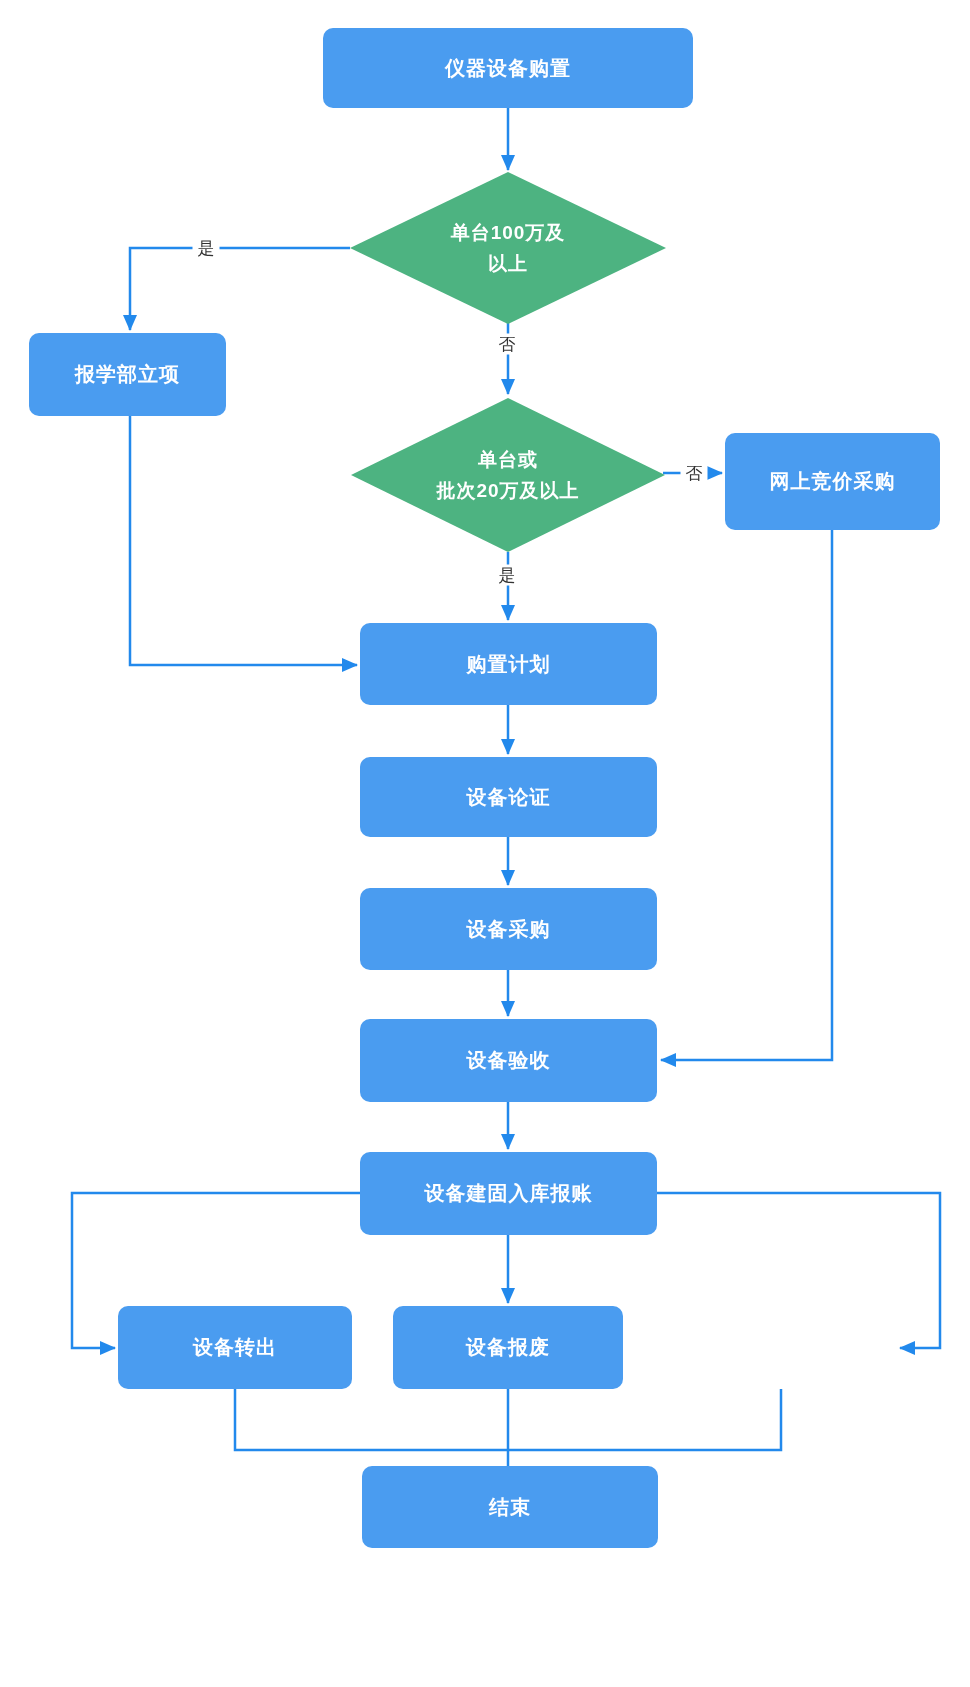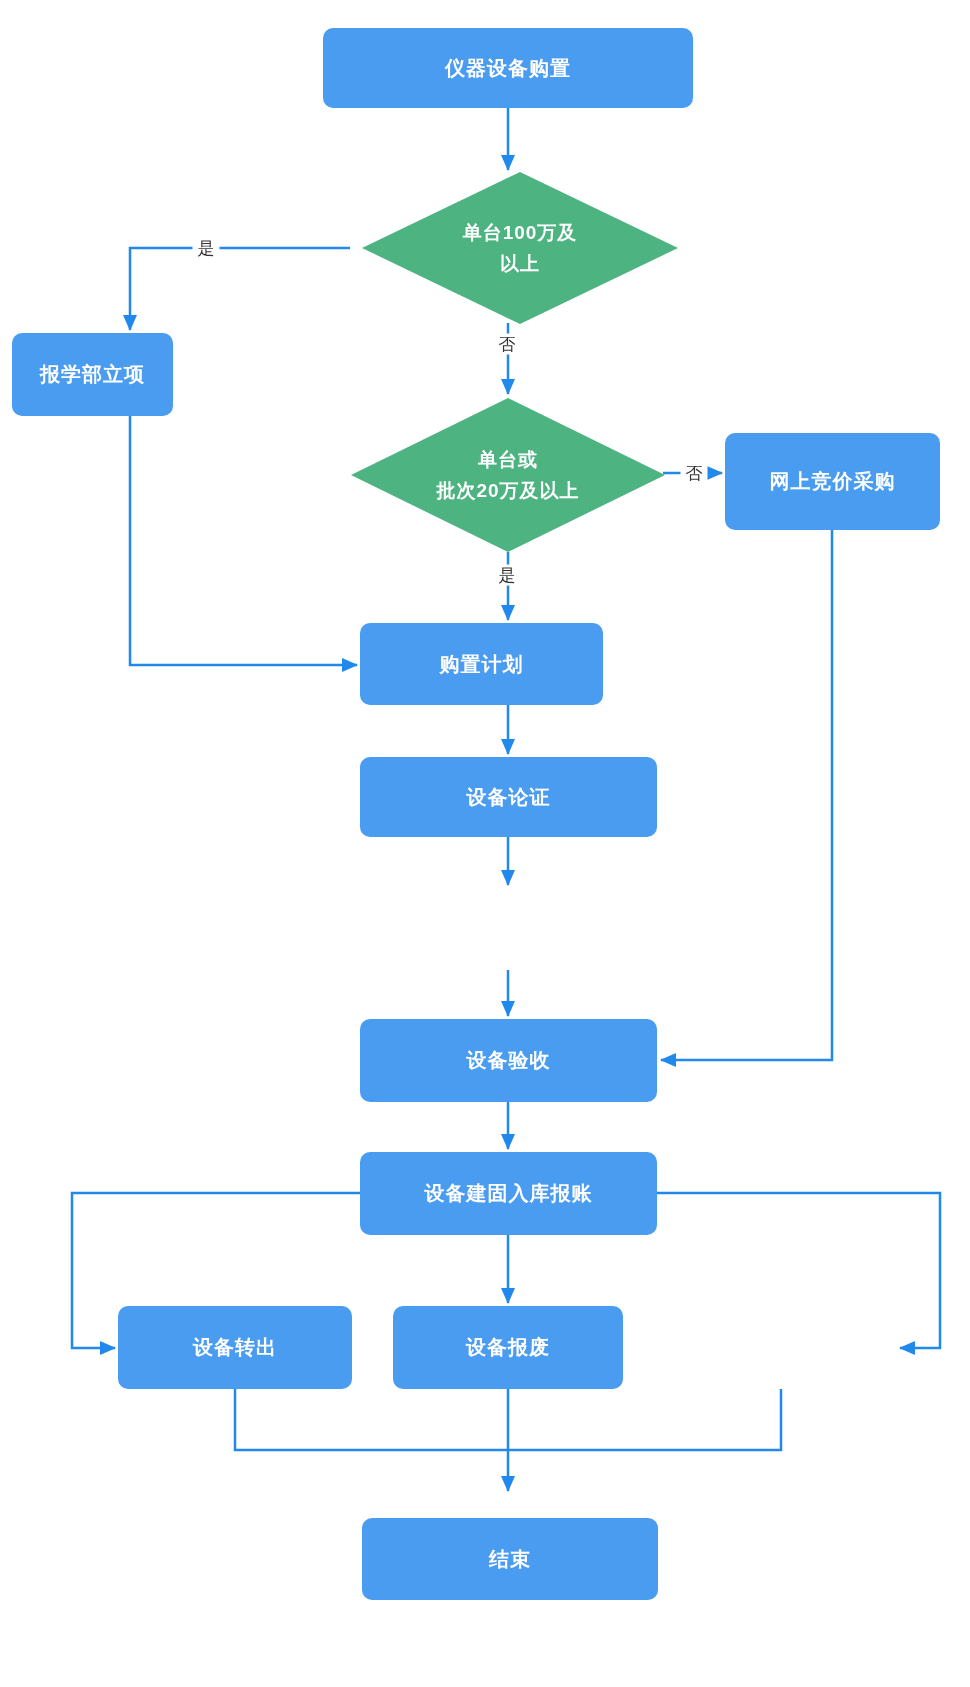--- a/index.html
+++ b/index.html
@@ -59,69 +59,72 @@
     <path class="connector" d="M657,1193 L940,1193 L940,1348 L900,1348" marker-end="url(#arrow)"></path>
     <path class="connector" d="M235,1389 L235,1450 L508,1450"></path>
     <path class="connector" d="M781,1389 L781,1450 L508,1450"></path>
     <path class="connector" d="M508,1389 L508,1491" marker-end="url(#arrow)"></path>
   </svg>
 
   <div class="node process" style="left:323px;top:28px;width:370px;height:80px">
     <span>仪器设备购置</span>
   </div>
 
-  <div class="node decision" style="left:362px;top:172px;width:316px;height:152px">
+  <div class="node decision" style="left:350px;top:172px;width:316px;height:152px">
     <div class="decision-text">
       <div>单台100万及</div>
       <div>以上</div>
     </div>
   </div>
 
-  <div class="node process" style="left:12px;top:333px;width:161px;height:83px">
+  <div class="node process" style="left:29px;top:333px;width:197px;height:83px">
     <span>报学部立项</span>
   </div>
 
   <div class="node decision" style="left:351px;top:398px;width:314px;height:154px">
     <div class="decision-text">
       <div>单台或</div>
       <div>批次20万及以上</div>
     </div>
   </div>
 
   <div class="node process" style="left:725px;top:433px;width:215px;height:97px">
     <span>网上竞价采购</span>
   </div>
 
-  <div class="node process" style="left:360px;top:623px;width:243px;height:82px">
+  <div class="node process" style="left:360px;top:623px;width:297px;height:82px">
     <span>购置计划</span>
   </div>
 
   <div class="node process" style="left:360px;top:757px;width:297px;height:80px">
     <span>设备论证</span>
   </div>
 
+  <div class="node process" style="left:360px;top:888px;width:297px;height:82px">
+    <span>设备采购</span>
+  </div>
 
   <div class="node process" style="left:360px;top:1019px;width:297px;height:83px">
     <span>设备验收</span>
   </div>
 
   <div class="node process" style="left:360px;top:1152px;width:297px;height:83px">
     <span>设备建固入库报账</span>
   </div>
 
   <div class="node process" style="left:118px;top:1306px;width:234px;height:83px">
     <span>设备转出</span>
   </div>
 
   <div class="node process" style="left:393px;top:1306px;width:230px;height:83px">
     <span>设备报废</span>
   </div>
 
 
-  <div class="node process" style="left:362px;top:1518px;width:296px;height:82px">
+  <div class="node process" style="left:362px;top:1466px;width:296px;height:82px">
     <span>结束</span>
   </div>
 
   <div class="edge-label" style="left:206px;top:248px">是</div>
   <div class="edge-label" style="left:507px;top:344px">否</div>
   <div class="edge-label" style="left:694px;top:473px">否</div>
   <div class="edge-label" style="left:507px;top:575px">是</div>
 
 </div>
 

